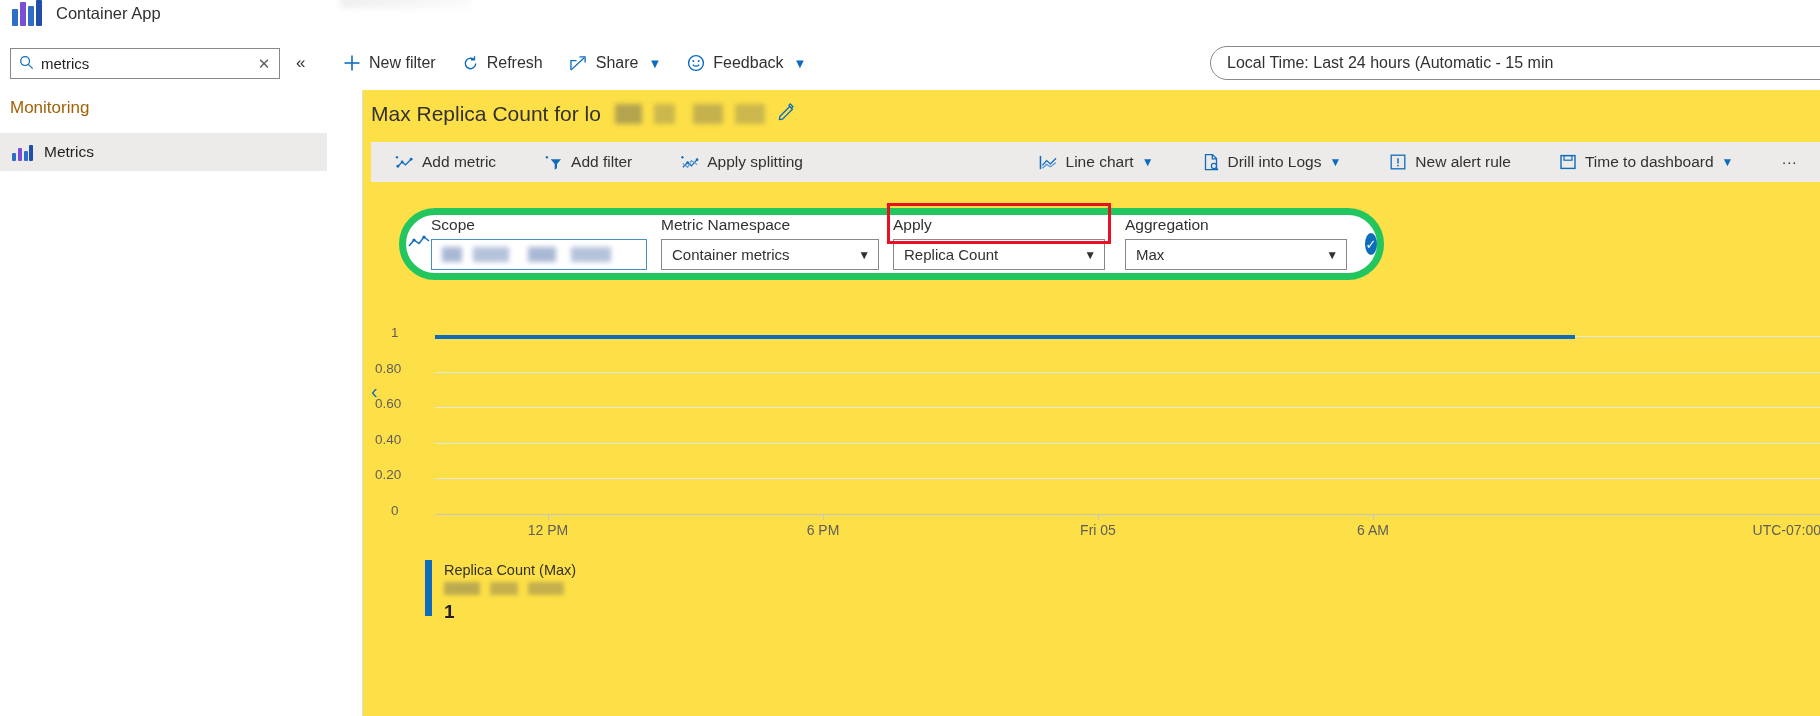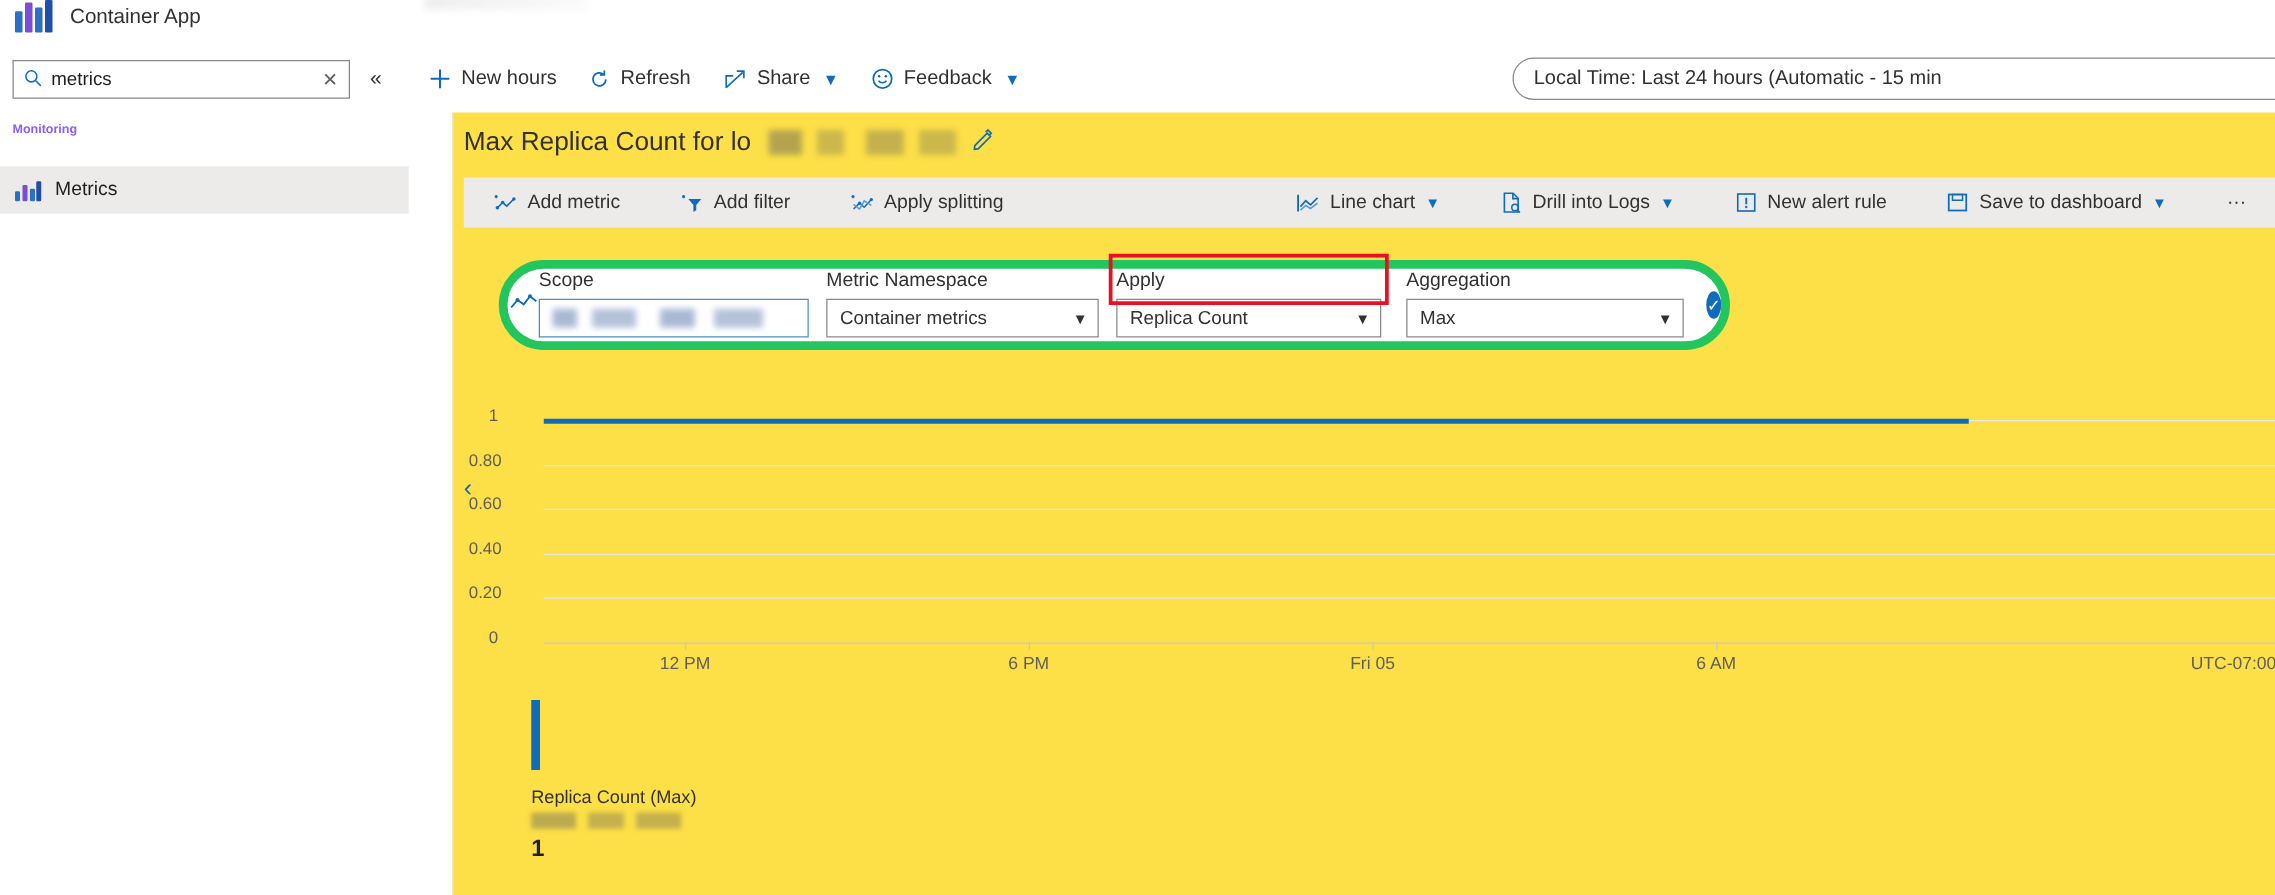--- a/index.html
+++ b/index.html
@@ -30,21 +30,21 @@
   .search-ico { width: 30px; text-align: center; color: #0f6cbd; font-size: 15px; line-height: 1; }
   .search-val { flex: 1; font-size: 15px; color: #201f1e; }
   .search-clear { width: 30px; text-align: center; color: #605e5c; font-size: 15px; cursor: pointer; }
 
   .collapse-chevrons {
     position: absolute; left: 296px; top: 53px; font-size: 17px; color: #323130; cursor: pointer;
     letter-spacing: -2px;
   }
 
   .nav-group-title {
-    position: absolute; left: 10px; top: 98px; font-size: 10px; font-weight: bold; color: #8b5cf6;
+    position: absolute; left: 10px; top: 98px; font-size: 17px; font-weight: normal; color: #a16207;
   }
   .nav-item {
     position: absolute; left: 0px; top: 133px; width: 327px; height: 38px;
     background: #edebe9; display: flex; align-items: center; padding-left: 12px; gap: 12px; cursor: pointer;
   }
   .nav-item .mini-chart { width: 20px; height: 17px; position: relative; }
   .nav-item .mini-chart b { position: absolute; bottom: 0; width: 4px; border-radius: 1px; }
   .nav-item .mini-chart b:nth-child(1) { left: 0px;  height: 8px;  background: #2c6fc4; }
   .nav-item .mini-chart b:nth-child(2) { left: 6px;  height: 13px; background: #7a4fd6; }
   .nav-item .mini-chart b:nth-child(3) { left: 12px; height: 10px; background: #2c6fc4; }
@@ -149,21 +149,21 @@
   .xaxis { position: absolute; left: 0; top: 424px; width: 1458px; height: 30px; }
   .xtick { position: absolute; top: 0; width: 1px; height: 6px; background: #c8c6c4; }
   .xlabel { position: absolute; top: 8px; transform: translateX(-50%); font-size: 14px; color: #605e5c; white-space: nowrap; }
   .tzlabel { position: absolute; top: 8px; right: 0px; font-size: 14px; color: #605e5c; }
 
   .collapse-left {
     position: absolute; left: 8px; top: 290px; font-size: 20px; color: #0f6cbd; cursor: pointer;
   }
 
   
-  .legend { position: absolute; left: 62px; top: 470px; display: flex; gap: 12px; flex-direction: column; }
+  .legend { position: absolute; left: 62px; top: 470px; display: flex; gap: 12px; }
   .legend-swatch { width: 7px; height: 56px; background: #0f6cbd; }
   .legend-texts { padding-top: 2px; }
   .legend-name { font-size: 14.5px; color: #323130; }
   .legend-blur {
     width: 120px; height: 13px; margin-top: 4px;
     background: linear-gradient(90deg, rgba(90,90,90,.40) 0 30%, rgba(255,255,255,0) 30% 38%,
       rgba(90,90,90,.35) 38% 62%, rgba(255,255,255,0) 62% 70%, rgba(90,90,90,.35) 70% 100%);
     filter: blur(2.2px);
   }
   .legend-value { font-size: 19px; font-weight: bold; color: #201f1e; margin-top: 6px; }
@@ -217,21 +217,21 @@
 
     <div class="cmdbar">
 
       <div class="cmd">
         <span class="ic">
           <svg width="18" height="18" viewBox="0 0 18 18">
               <line x1="9" y1="1.5" x2="9" y2="16.5" stroke="#0f6cbd" stroke-width="1.6"></line>
               <line x1="1.5" y1="9" x2="16.5" y2="9" stroke="#0f6cbd" stroke-width="1.6"></line>
             </svg>
         </span>
-        <span class="lbl">New hours</span>
+        <span class="lbl">New filter</span>
       </div>
 
       <div class="cmd">
         <span class="ic">
           <svg width="17" height="17" viewBox="0 0 18 18">
               <path d="M14.5 9a5.5 5.5 0 1 1-1.9-4.2" fill="none" stroke="#0f6cbd" stroke-width="1.5"></path>
               <path d="M13.2 1.4v3.7h-3.7" fill="none" stroke="#0f6cbd" stroke-width="1.5"></path>
             </svg>
         </span>
         <span class="lbl">Refresh</span>
@@ -356,21 +356,21 @@
           <span class="lbl">New alert rule</span>
         </div>
 
         <div class="ctl">
           <span class="ic">
             <svg width="18" height="18" viewBox="0 0 18 18">
                 <rect x="2" y="2.6" width="14" height="12.8" fill="none" stroke="#0f6cbd" stroke-width="1.4"></rect>
                 <rect x="5" y="2.6" width="8" height="4.6" fill="none" stroke="#0f6cbd" stroke-width="1.2"></rect>
               </svg>
           </span>
-          <span class="lbl">Save to dashboard</span>
+          <span class="lbl">Time to dashboard</span>
           <span class="cv">▼</span>
         </div>
 
         <div class="ctl">
           <span class="lbl">···</span>
         </div>
       </div>
 
       <div class="selector">
 

